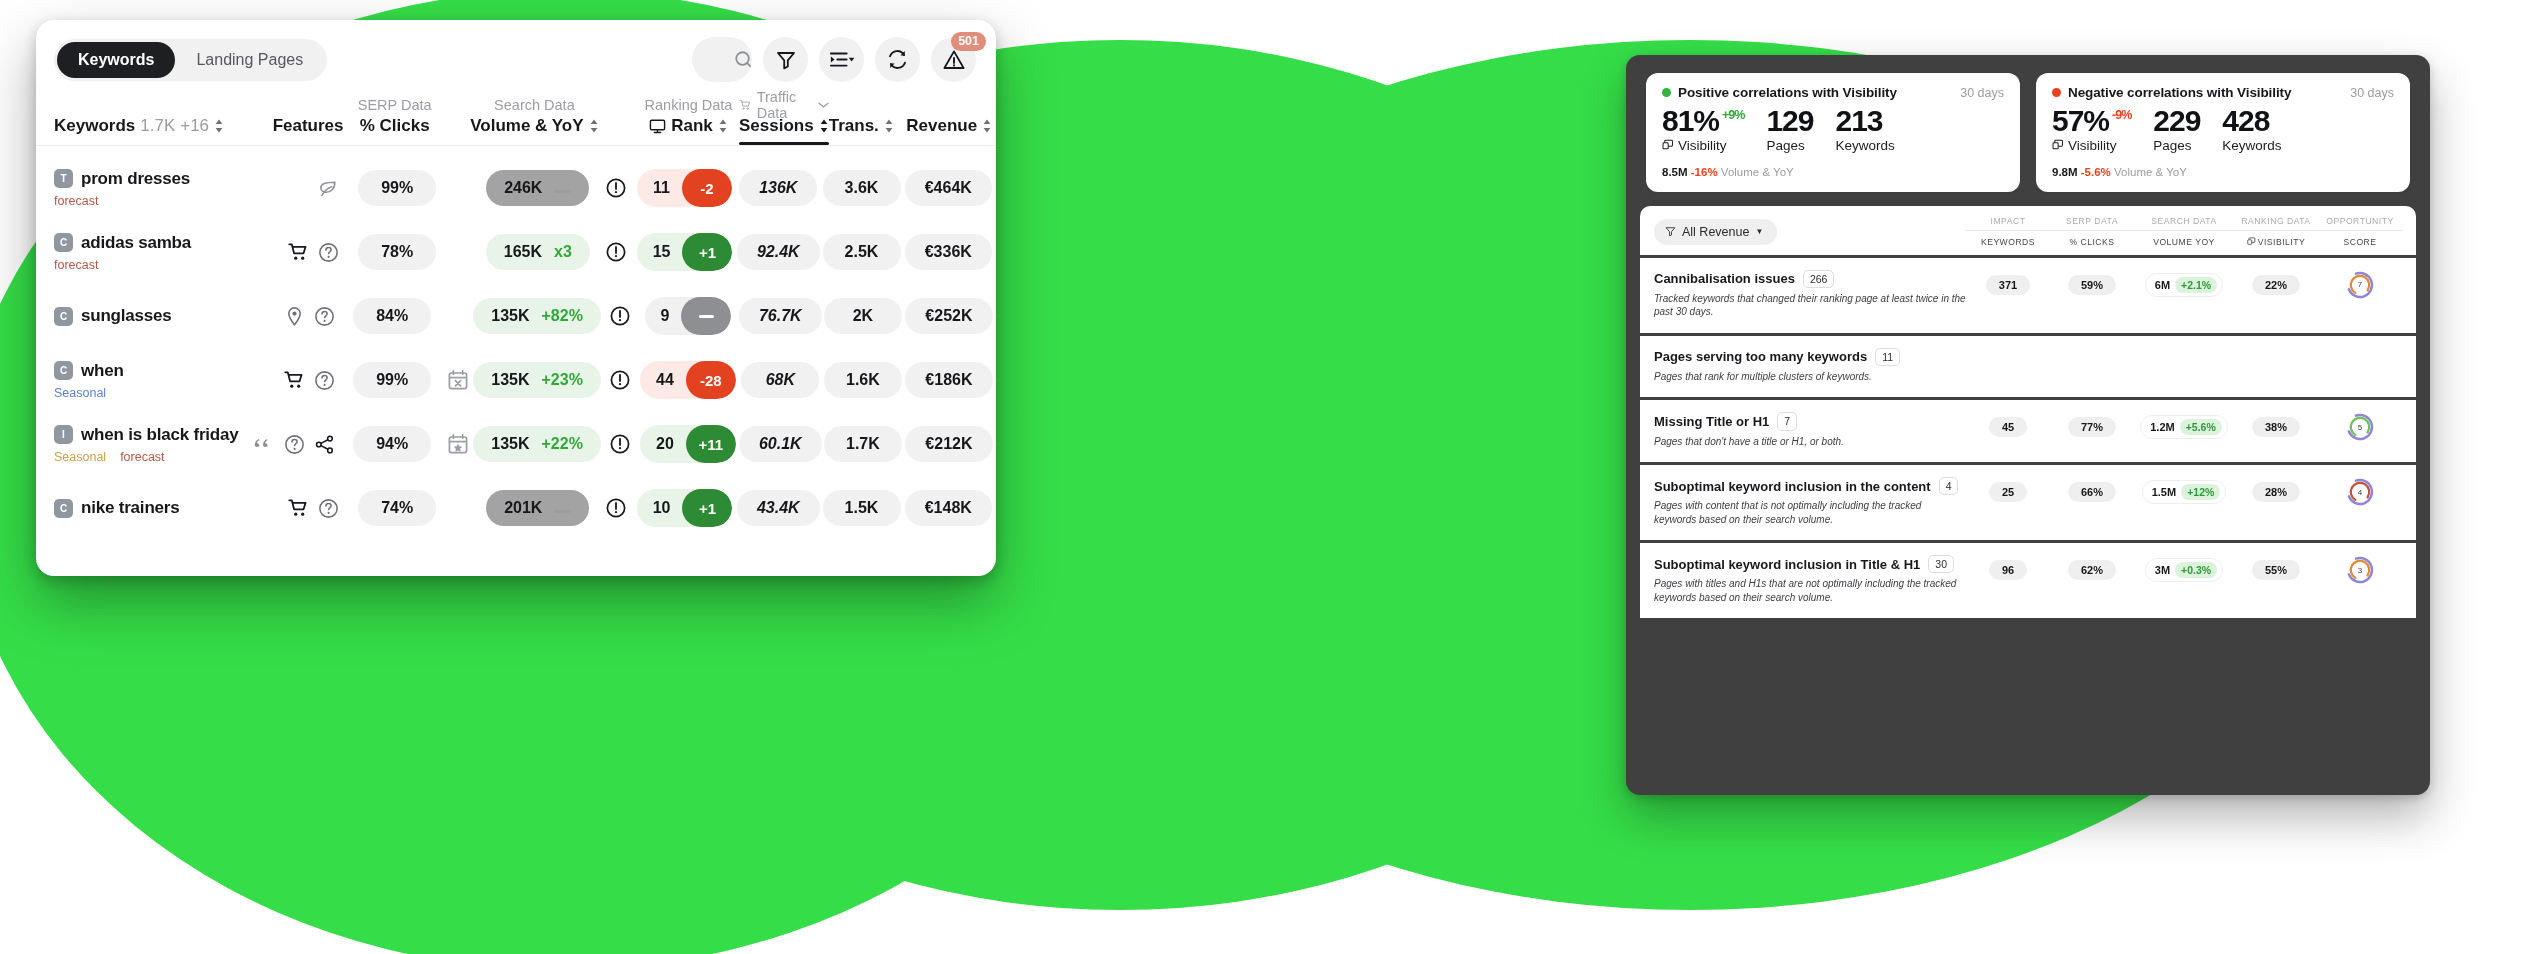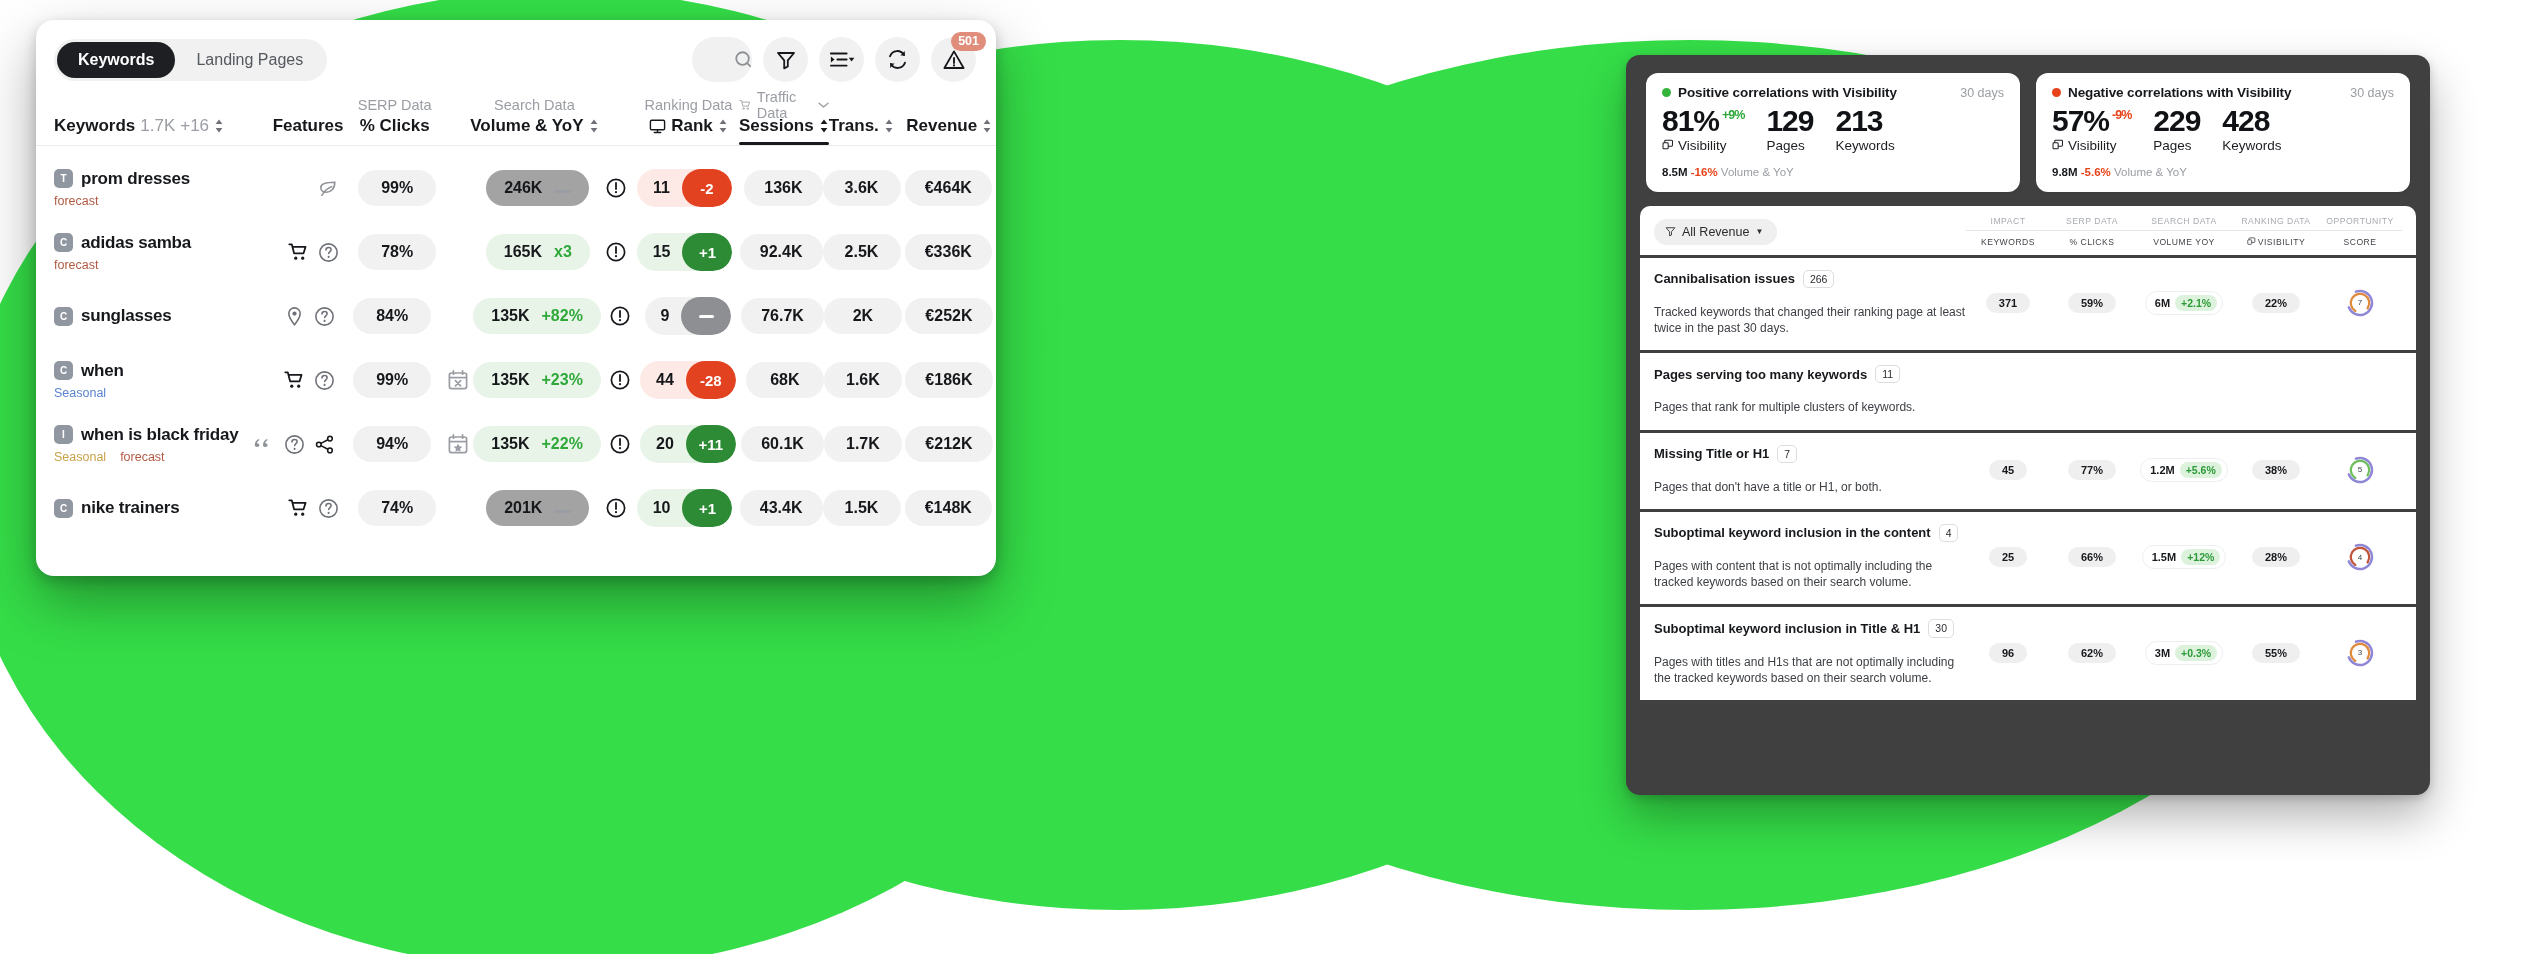--- a/index.html
+++ b/index.html
@@ -58,31 +58,31 @@
   .panel-colgroup{display:flex;margin-left:auto;}
   .panel-col{width:84px;text-align:center;}
   .panel-col.wide{width:100px;}
   .panel-col-top{font-size:8.6px;letter-spacing:.5px;color:#a7aab0;
       border-bottom:1px solid #e6e6e8;padding-bottom:4px;white-space:nowrap;}
   .panel-col-bot{font-size:8.6px;letter-spacing:.5px;color:#42454a;padding-top:6px;white-space:nowrap;
       display:flex;align-items:center;justify-content:center;gap:2px;}
 
   .issue-row{
     background:#fff;margin:3px 14px 0 14px;padding:12px 14px 14px 14px;
-    display:flex;align-items:center;
+    display:flex;align-items:flex-start;
   }
   .issue-row:first-of-type{border-radius:0;}
   .issue-text{width:440px;}
   .issue-title{display:flex;align-items:center;gap:8px;}
   .issue-title span.t{font-size:13px;font-weight:bold;color:#16181c;}
   .issue-count{
     border:1px solid #dcdde0;border-radius:5px;font-size:10.5px;color:#2a2c30;
     padding:1px 6px;line-height:1.35;
   }
-  .issue-desc{font-size:12px;color:#3d4045;margin-top:16px;line-height:1.35;max-width:360px;}
+  .issue-desc{font-size:10px;color:#3d4045;margin-top:4px;line-height:1.35;max-width:360px;font-style:italic;}
   .issue-vals{display:flex;margin-left:auto;align-items:center;}
   .issue-cell{width:84px;display:flex;justify-content:center;align-items:center;}
   .issue-cell.wide{width:100px;}
   .pill-s{background:#efefef;border-radius:14px;padding:4px 13px;font-size:11px;
           font-weight:bold;color:#16181c;}
   .pill-combo{display:flex;align-items:center;gap:5px;background:#fff;border:1px solid #eceef0;
               border-radius:14px;padding:3px 5px 3px 9px;}
   .pill-combo .v{font-size:11px;font-weight:bold;color:#16181c;}
   .pill-combo .d{font-size:10.5px;font-weight:bold;border-radius:10px;padding:2px 6px;}
   .pill-combo .d.up{background:#dcf2dd;color:#2c9a36;}
@@ -147,21 +147,21 @@
   .tag{font-size:12.5px;}
   .tag.forecast{color:#b35a44;}
   .tag.seasonal-blue{color:#5a83cf;}
   .tag.seasonal-gold{color:#c9a24a;}
   .feat-cell{width:94px;display:flex;align-items:center;justify-content:flex-end;gap:9px;padding-right:8px;}
   .clicks-cell{width:114px;display:flex;justify-content:center;}
   .cal-cell{width:36px;display:flex;justify-content:center;}
   .vol-cell{width:132px;display:flex;justify-content:center;}
   .warn-cell{width:44px;display:flex;justify-content:center;}
   .rank-cell{width:112px;display:flex;justify-content:center;}
-  .sess-cell{width:100px;display:flex;justify-content:flex-end;}
+  .sess-cell{width:100px;display:flex;justify-content:center;font-style:italic;}
   .trans-cell{width:82px;display:flex;justify-content:center;}
   .rev-cell{width:108px;display:flex;justify-content:center;}
 
   .pill{border-radius:20px;font-size:16px;font-weight:bold;color:#16181c;
         display:flex;align-items:center;justify-content:center;}
   .pill-grey{background:#f1f1f1;padding:9px 20px;min-width:38px;}
   .pill-vol{background:#a3a3a3;border-radius:20px;display:flex;align-items:center;
             gap:12px;padding:9px 18px;}
   .pill-vol.green{background:#e8f4e7;}
   .pill-vol .v{font-size:16px;font-weight:bold;color:#16181c;}

